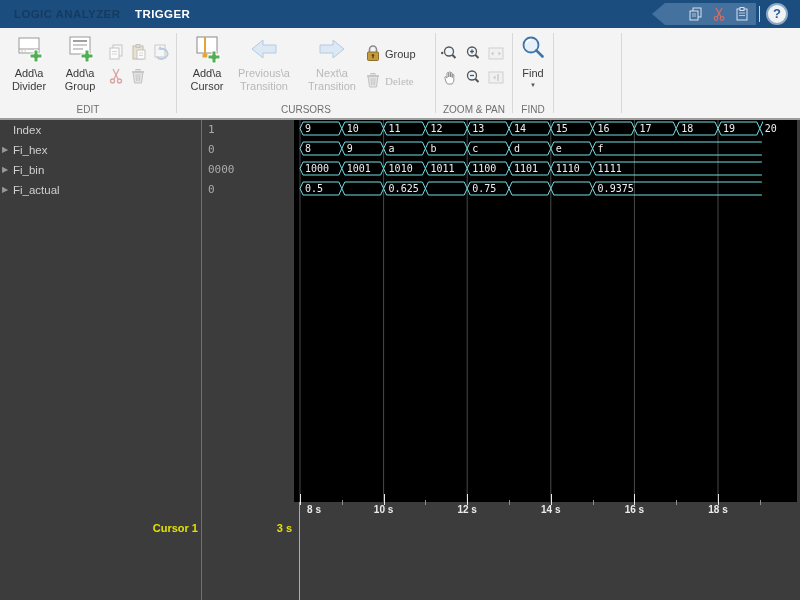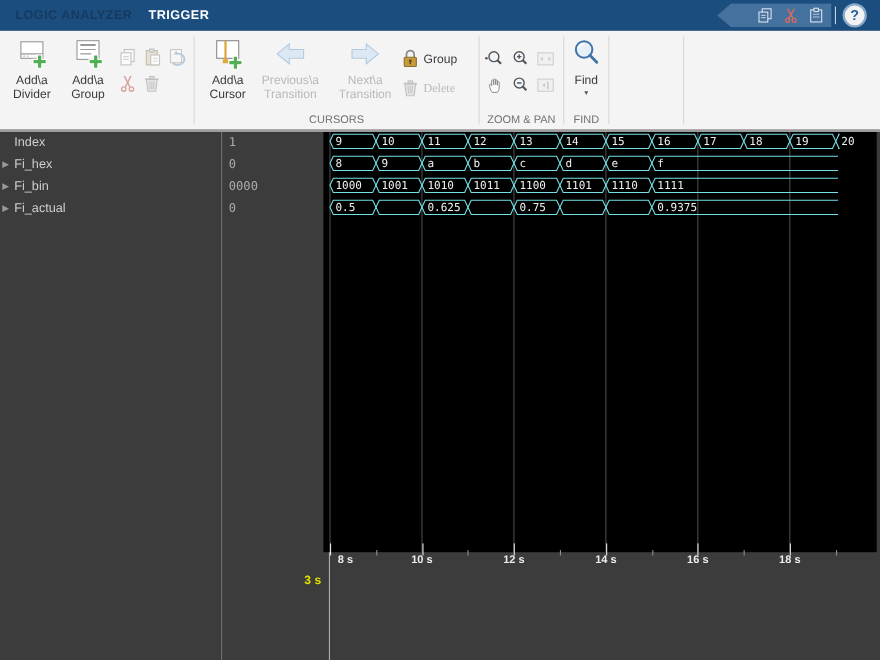--- a/index.html
+++ b/index.html
@@ -162,20 +162,21 @@
       <span class="smallbtn" style="left:128px;top:38px">
         <svg width="20" height="20" viewBox="0 0 20 20">
             <path d="M5 6 L6.5 17 h7 L15 6 z" fill="#E4E4E4" stroke="#C2C2C2"></path>
             <line x1="4" y1="6" x2="16" y2="6" stroke="#C2C2C2" stroke-width="1.5"></line>
             <rect x="8" y="3.5" width="4" height="2" fill="#E4E4E4" stroke="#C2C2C2"></rect>
             <line x1="8" y1="8" x2="8.5" y2="15" stroke="#C9C9C9"></line>
             <line x1="10" y1="8" x2="10" y2="15" stroke="#C9C9C9"></line>
             <line x1="12" y1="8" x2="11.5" y2="15" stroke="#C9C9C9"></line>
           </svg>
       </span>
+      <div class="tsec-label">EDIT</div>
     </div>
     <div class="tsep" style="left:176px"></div>
 
     <div class="tsec" style="left:177px;width:258px">
       <div class="bigbtn" style="left:7px;width:46px">
         <span class="bicon">
           <svg width="30" height="32" viewBox="0 0 30 32">
               <rect x="5" y="4" width="20" height="16" fill="#FFF" stroke="#8A8A8A"></rect>
               <line x1="13" y1="4" x2="13" y2="23" stroke="#E0A63C" stroke-width="2"></line>
               <rect x="10.5" y="21" width="5" height="3.5" fill="#E0A63C"></rect>
@@ -399,20 +400,21 @@
           <path d="M215,68.5 L218,62 L253.79999999999995,62 L256.79999999999995,68.5 L253.79999999999995,75 L218,75 Z" fill="none" stroke="#74DFE4" stroke-width="1"></path>
           <path d="M256.79999999999995,68.5 L259.79999999999995,62 L295.59999999999997,62 L298.59999999999997,68.5 L295.59999999999997,75 L259.79999999999995,75 Z" fill="none" stroke="#74DFE4" stroke-width="1"></path>
           <path d="M298.59999999999997,68.5 L301.59999999999997,62 L467.89,62 M298.59999999999997,68.5 L301.59999999999997,75 L467.89,75" fill="none" stroke="#74DFE4" stroke-width="1"></path>
           <text x="303.59999999999997" y="72" fill="#F0F0F0" font-size="10px" font-family="&quot;DejaVu Sans Mono&quot;, monospace">0.9375</text>
         </svg>
     </div>
 
     <div class="names-divider"></div>
     <div id="axis"></div>
     <div class="cursor-line"></div>
+    <div class="cursor-label">Cursor 1</div>
     <div class="cursor-value">3 s</div>
   <div class="tickmark" style="left: 300px; top: 374px; height: 11px;"></div>
       <div class="tickmark" style="left: 383.6px; top: 374px; height: 11px;"></div>
       <div class="tickmark" style="left: 467.2px; top: 374px; height: 11px;"></div>
       <div class="tickmark" style="left: 550.8px; top: 374px; height: 11px;"></div>
       <div class="tickmark" style="left: 634.4px; top: 374px; height: 11px;"></div>
       <div class="tickmark" style="left: 718px; top: 374px; height: 11px;"></div>
       <div class="tickmark minor" style="left: 341.8px; top: 380px; height: 5px;"></div>
       <div class="tickmark minor" style="left: 425.4px; top: 380px; height: 5px;"></div>
       <div class="tickmark minor" style="left: 509px; top: 380px; height: 5px;"></div>

